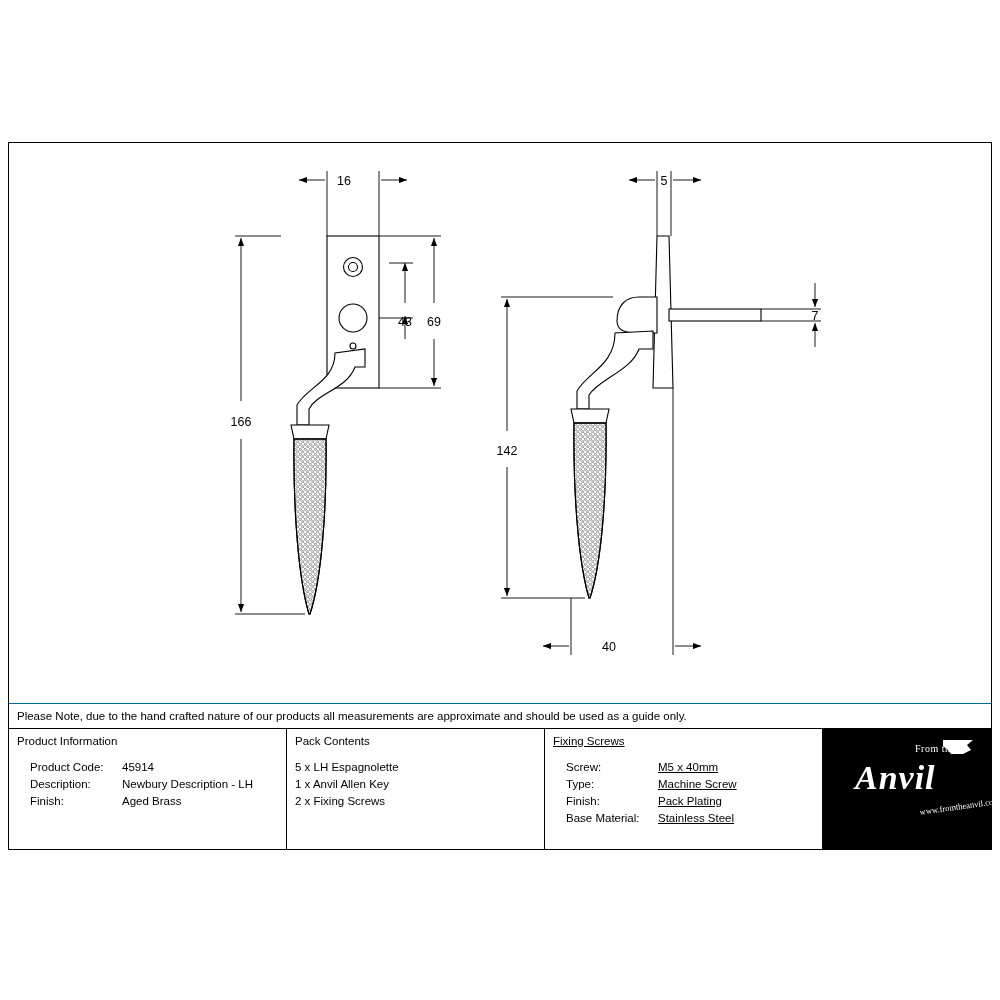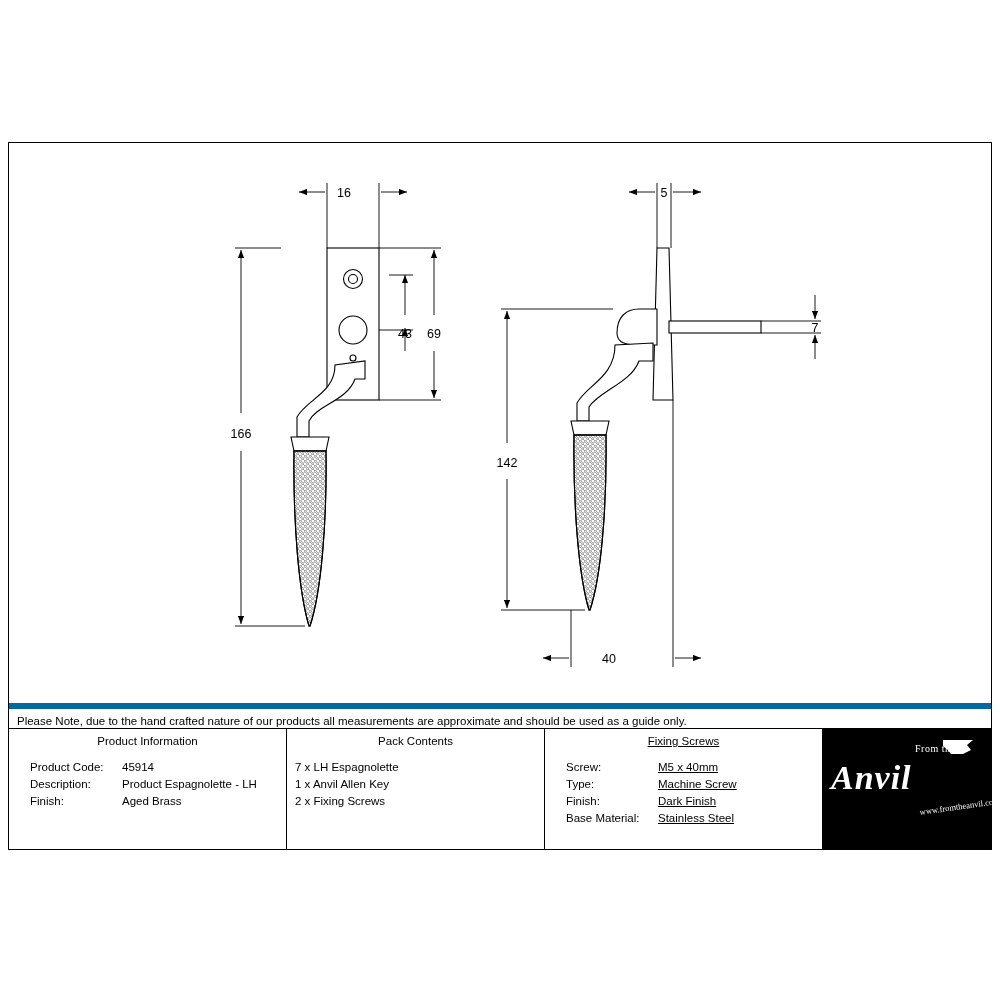--- a/index.html
+++ b/index.html
@@ -19,32 +19,32 @@
     left: 8px;
     top: 142px;
     width: 984px;
     height: 708px;
     border: 1px solid #000000;
     box-sizing: border-box;
   }
   .drawing-area {
     position: absolute;
     left: 0;
-    top: 12px;
+    top: 0;
     width: 982px;
     height: 560px;
     overflow: hidden;
   }
   .note-bar {
     position: absolute;
     left: 0;
     top: 560px;
     width: 982px;
     height: 26px;
-    border-top: 6px solid #0369a1;
+    border-top: 1px solid #0369a1;
     border-bottom: 1px solid #000000;
     box-sizing: border-box;
     font-size: 11.5px;
     line-height: 24px;
     padding-left: 8px;
     white-space: nowrap;
   }
   .info-row {
     position: absolute;
     left: 0;
@@ -62,21 +62,20 @@
   .col-pack { width: 258px; border-right: 1px solid #000000; }
   .col-fixing { width: 278px; border-right: 1px solid #000000; text-decoration: underline; }
   .col-logo {
     width: 168px;
     background: #000000;
     padding: 0;
   }
   .col-head {
     font-size: 11.5px;
     margin-bottom: 12px;
-    text-align: center;
   }
   .kv {
     font-size: 11.5px;
     line-height: 17px;
     position: relative;
     white-space: nowrap;
     padding-left: 13px;
   }
   .kv .k {
     display: inline-block;
@@ -98,21 +97,21 @@
   .logo-from {
     position: absolute;
     left: 92px;
     top: 14px;
     font-size: 10px;
     font-family: "Liberation Serif", serif;
     letter-spacing: 0.5px;
   }
   .logo-anvil {
     position: absolute;
-    left: 8px;
+    left: 32px;
     top: 30px;
     font-size: 34px;
     font-family: "Liberation Serif", serif;
     font-style: italic;
     font-weight: bold;
     letter-spacing: 1px;
   }
   .logo-url {
     position: absolute;
     left: 96px;
@@ -251,44 +250,44 @@
   <div class="note-bar">Please Note, due to the hand crafted nature of our products all measurements are approximate and should be used as a guide only.</div>
 
   <div class="info-row">
 
     <div class="info-col col-product">
       <div class="col-head">Product Information</div>
       <div class="kv">
         <span class="k">Product Code:</span><span class="v">45914</span>
       </div>
       <div class="kv">
-        <span class="k">Description:</span><span class="v">Product Espagnolette - LH</span>
+        <span class="k">Description:</span><span class="v">Newbury Description - LH</span>
       </div>
       <div class="kv">
         <span class="k">Finish:</span><span class="v">Aged Brass</span>
       </div>
     </div>
 
     <div class="info-col col-pack">
       <div class="col-head">Pack Contents</div>
-      <div class="plain">7 x LH Espagnolette</div>
+      <div class="plain">5 x LH Espagnolette</div>
       <div class="plain">1 x Anvil Allen Key</div>
       <div class="plain">2 x Fixing Screws</div>
     </div>
 
     <div class="info-col col-fixing">
       <div class="col-head">Fixing Screws</div>
       <div class="kv">
         <span class="k">Screw:</span><span class="v">M5 x 40mm</span>
       </div>
       <div class="kv">
         <span class="k">Type:</span><span class="v">Machine Screw</span>
       </div>
       <div class="kv">
-        <span class="k">Finish:</span><span class="v">Dark Finish</span>
+        <span class="k">Finish:</span><span class="v">Pack Plating</span>
       </div>
       <div class="kv">
         <span class="k">Base Material:</span><span class="v">Stainless Steel</span>
       </div>
     </div>
 
     <div class="info-col col-logo">
       <div class="logo-wrap">
         <span class="logo-from">From the</span>
         <span class="logo-anvil">Anvil</span>

